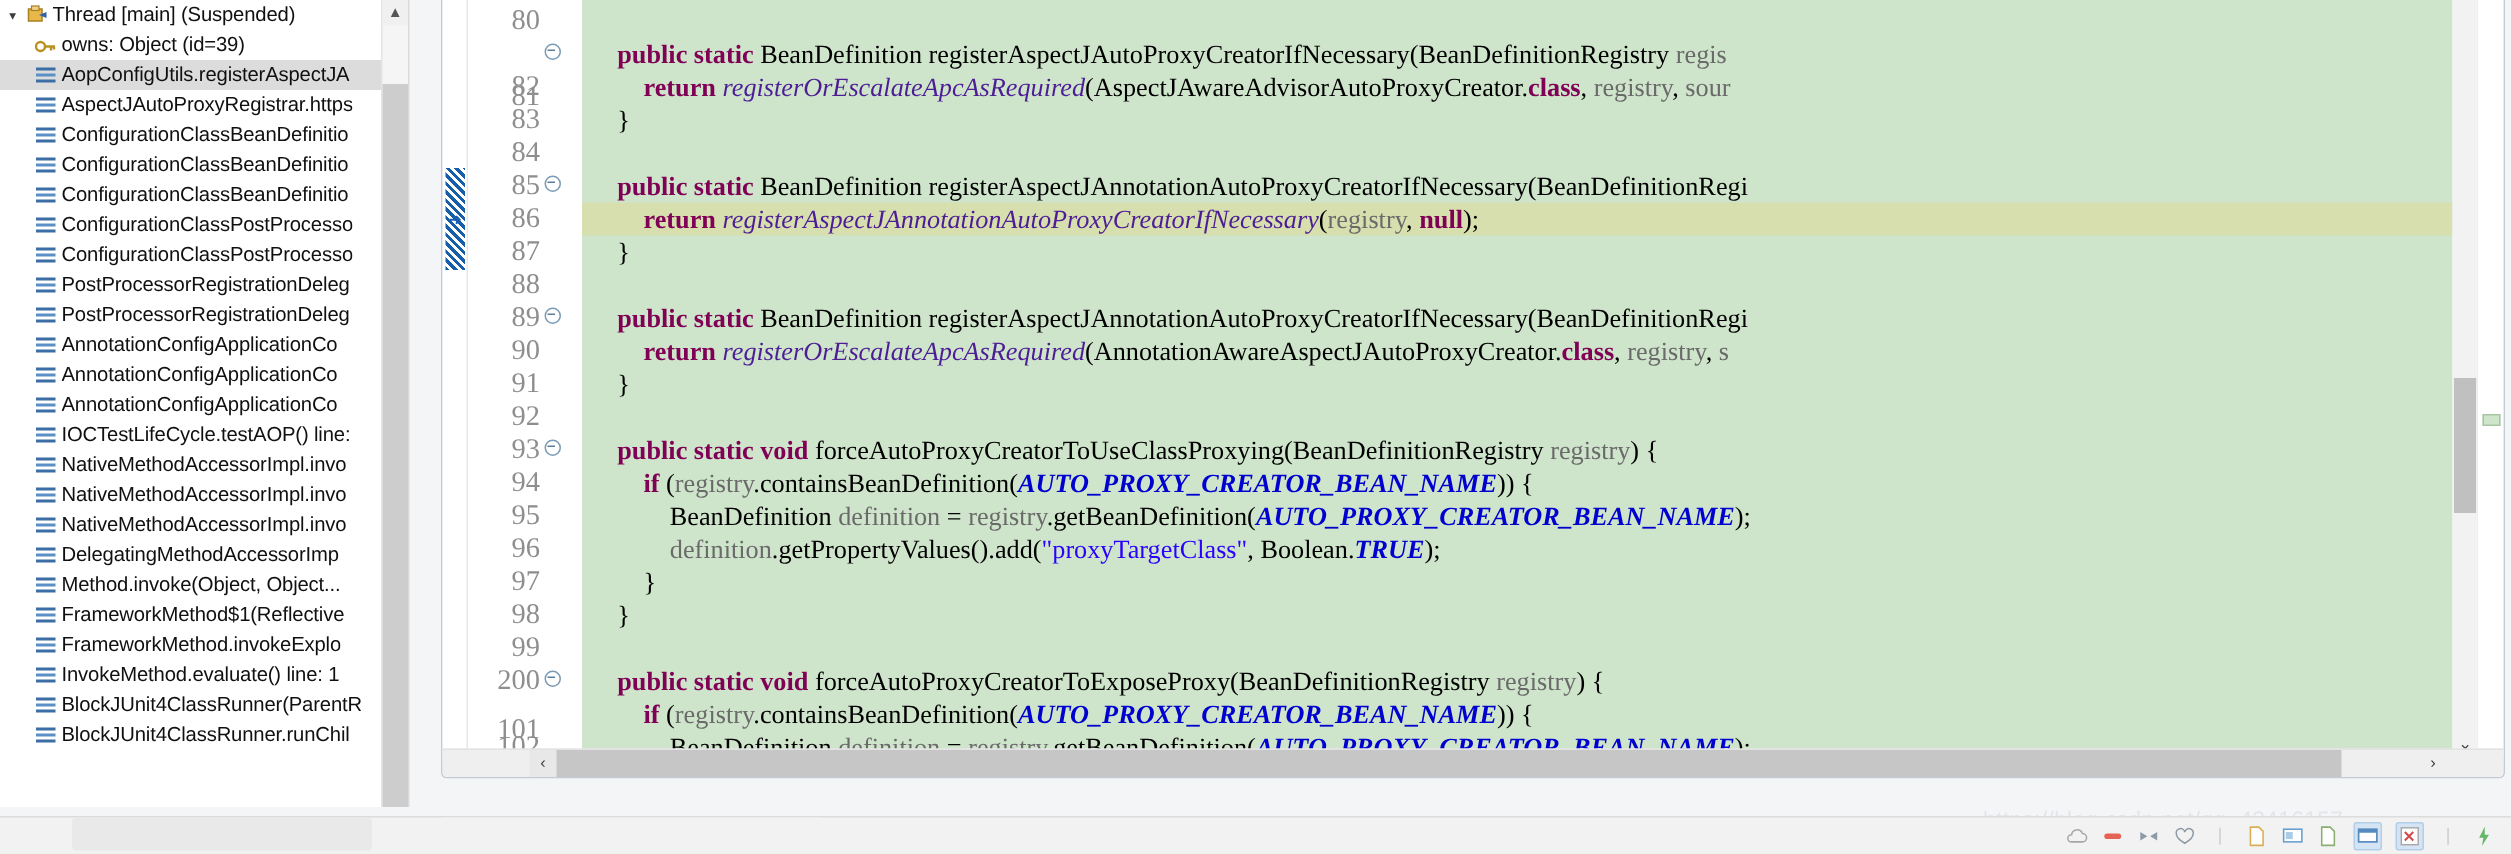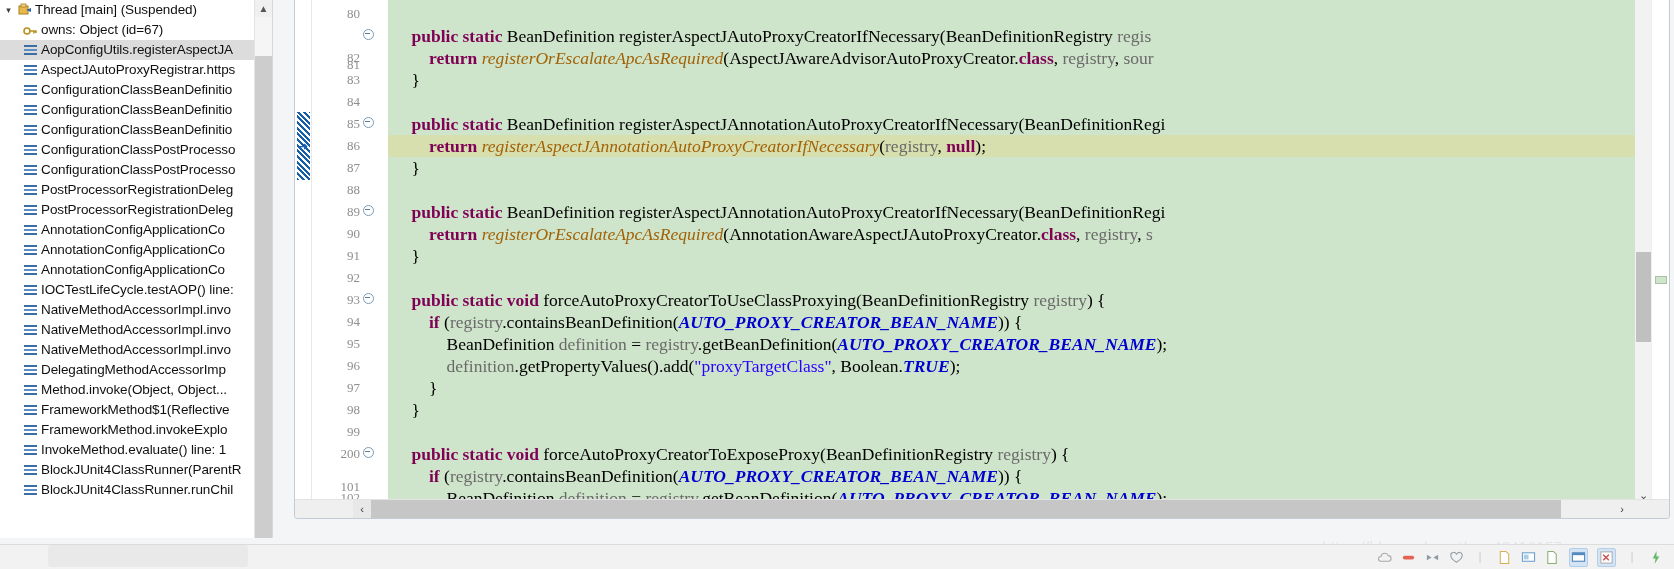--- a/index.html
+++ b/index.html
@@ -94,21 +94,21 @@
     font-size:11px;color:#1a5fb4;
   }
   
   .gutter{
     position:absolute;left:17px;top:0;width:76px;height:505px;
     background:#ffffff;
   }
   .gnum{
     position:absolute;right:28px;
     font-family:"Liberation Serif", serif;
-    font-size:13px;color:#8e8e8e;line-height:22px;
+    font-size:19px;color:#8e8e8e;line-height:22px;
     text-align:right;width:60px;
   }
   .gfold{
     position:absolute;right:14px;width:12px;height:12px;
     color:#6f8fab;font-size:10px;line-height:12px;text-align:center;
   }
   .gfold span{
     display:inline-block;width:9px;height:9px;border:1px solid #7b9bb5;
     border-radius:50%;position:relative;top:-1px;background:#fff;
   }
@@ -124,21 +124,21 @@
     position:absolute;left:0;right:0;height:22px;line-height:22px;
     white-space:pre;
     font-family:"Liberation Serif", serif;
     font-size:17.5px;
     color:#1c1c1c;
     padding-left:6px;
   }
   .cline.hl{background:#d8dfae;}
   .k{color:#7f0055;font-weight:bold;}
   .m{color:#000000;}                        
-  .it{font-style:italic;color:#a16207;}     
+  .it{font-style:italic;color:#4c1d95;}     
   .p{color:#6a6a6a;}                        
   .cst{color:#0000cf;font-style:italic;font-weight:bold;text-align:right;} 
   .str{color:#2a00ff;}
 
   
   .red-arrow{
     position:absolute;left:100px;top:139px;width:134px;height:18px;
     pointer-events:none;
   }
 
@@ -213,21 +213,21 @@
         </div>
         <div class="stack-row">
           <span class="indent"></span>
           <span class="indent" style="width: 6px; min-width: 6px;"></span>
           <span class="ico">
             <svg class="ico-key" width="16" height="16" viewBox="0 0 16 16" style="position:absolute;left:2px;top:3px">
               <circle cx="4" cy="8" r="3" fill="none" stroke="#b9911f" stroke-width="1.6"></circle>
               <path d="M6.6 8h7M11 8v2.6M13 8v2" stroke="#b9911f" stroke-width="1.6" fill="none"></path>
             </svg>
           </span>
-          <span class="label">owns: Object  (id=67)</span>
+          <span class="label">owns: Object  (id=39)</span>
         </div>
         <div class="stack-row selected">
           <span class="indent"></span>
           <span class="indent" style="width: 6px; min-width: 6px;"></span>
           <span class="ico">
             <span class="frame-bars">
               <i></i>
               <i></i>
               <i></i>
             </span>

